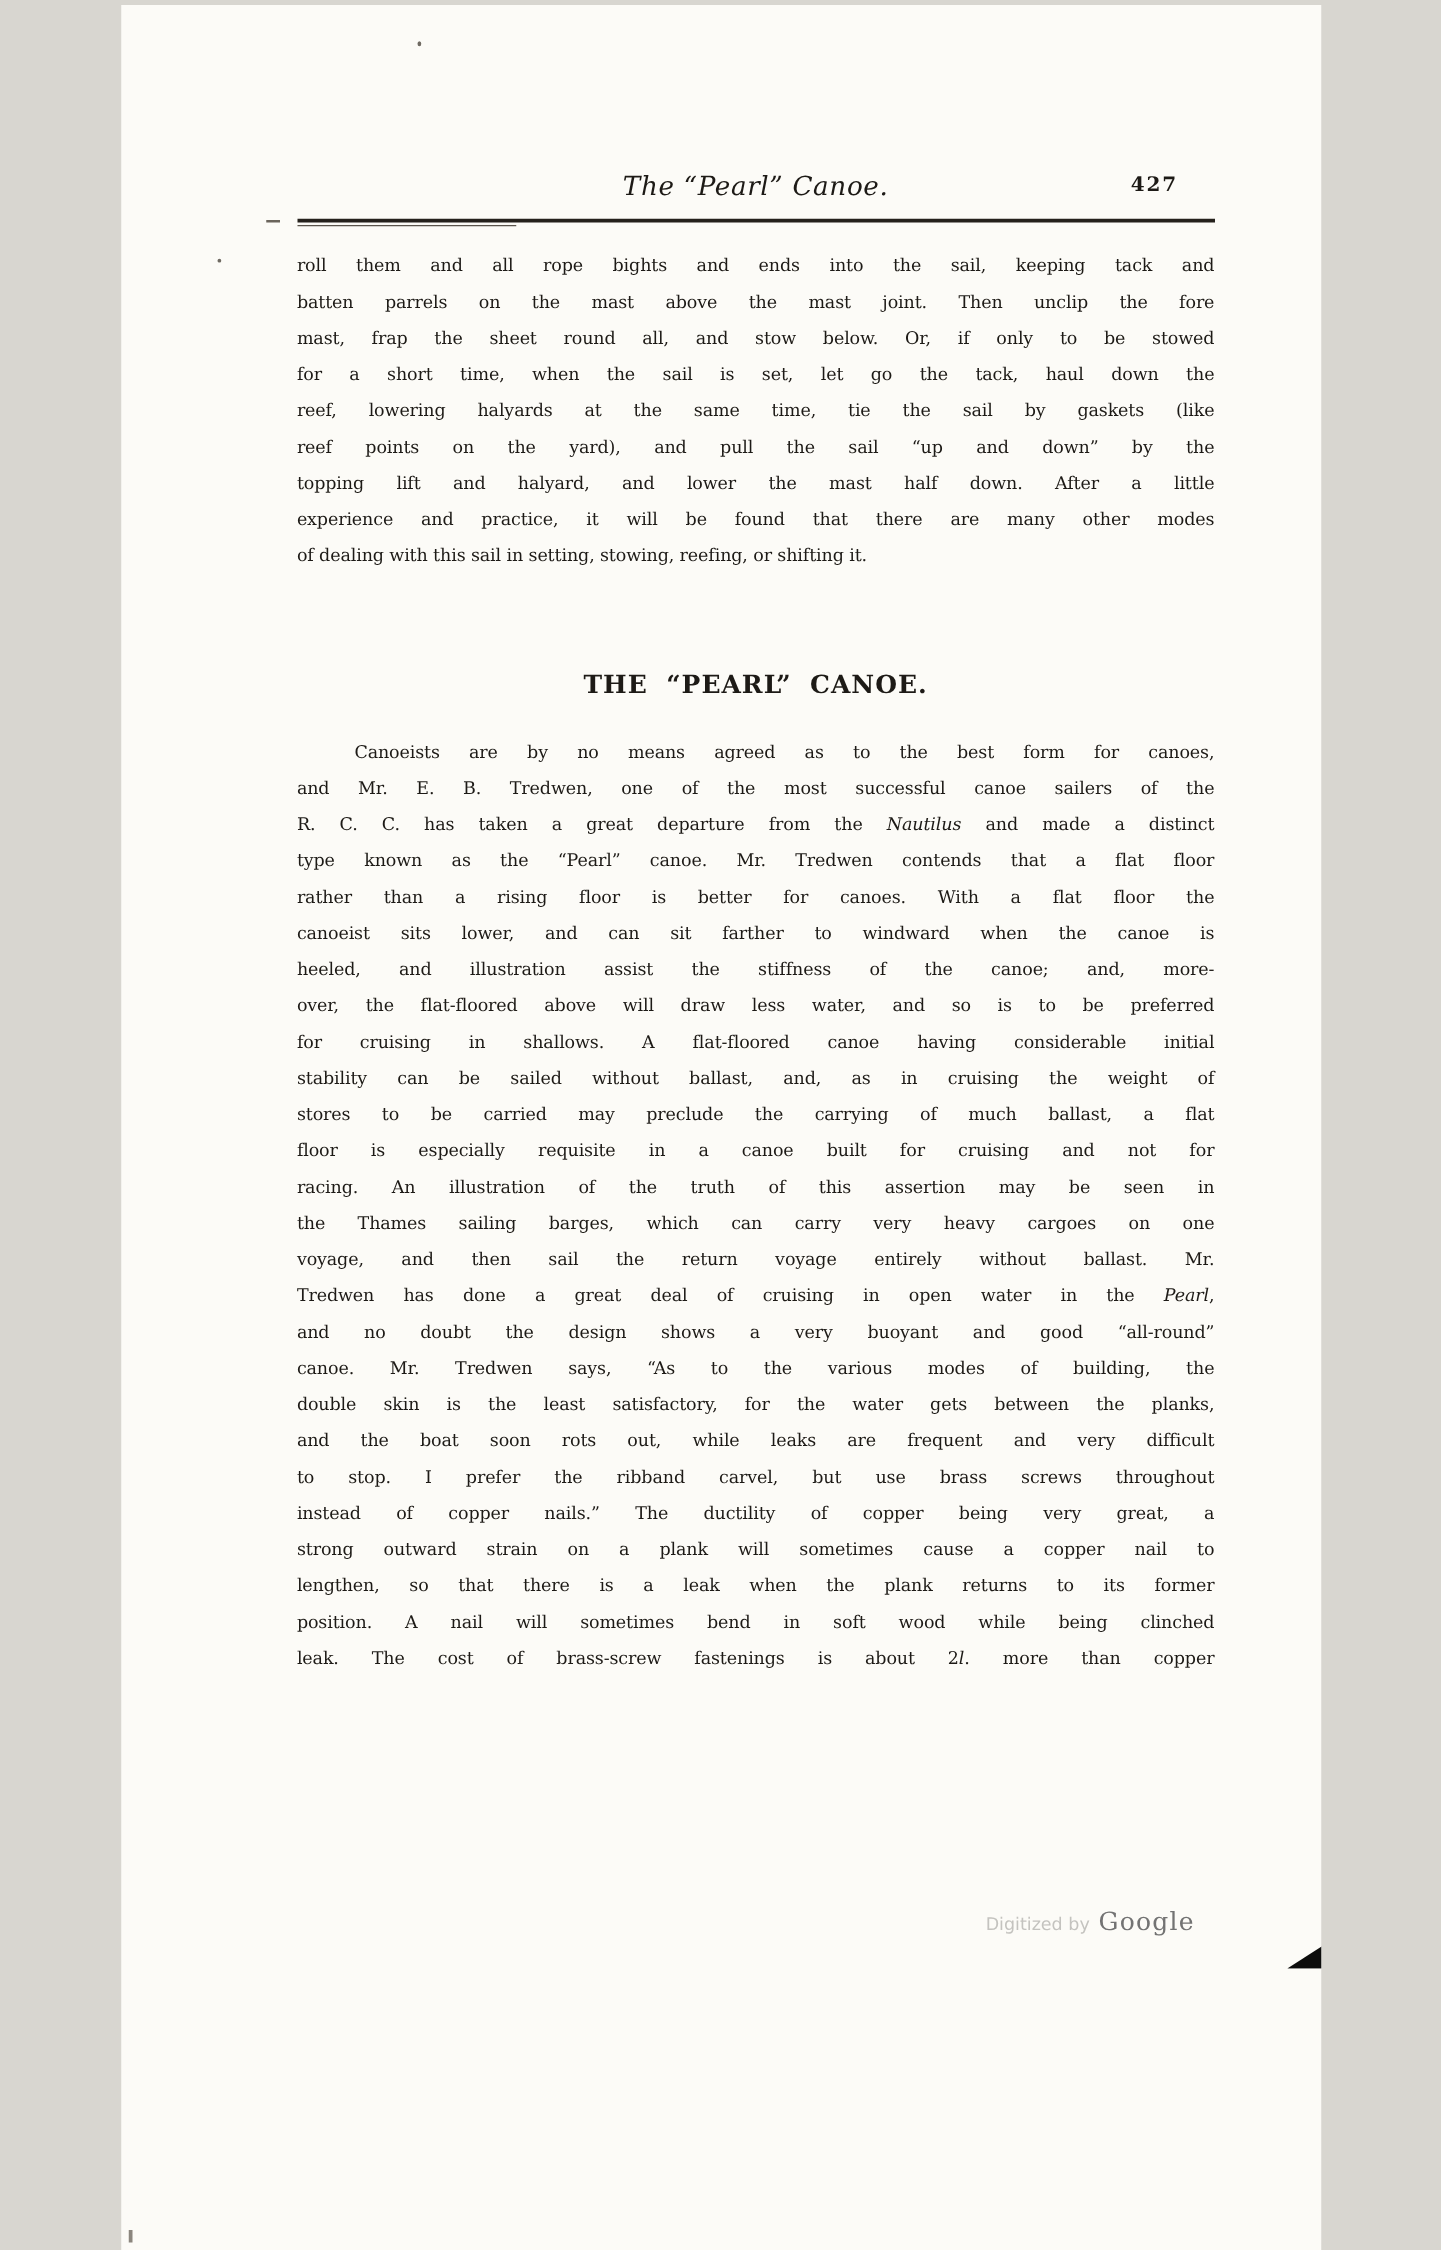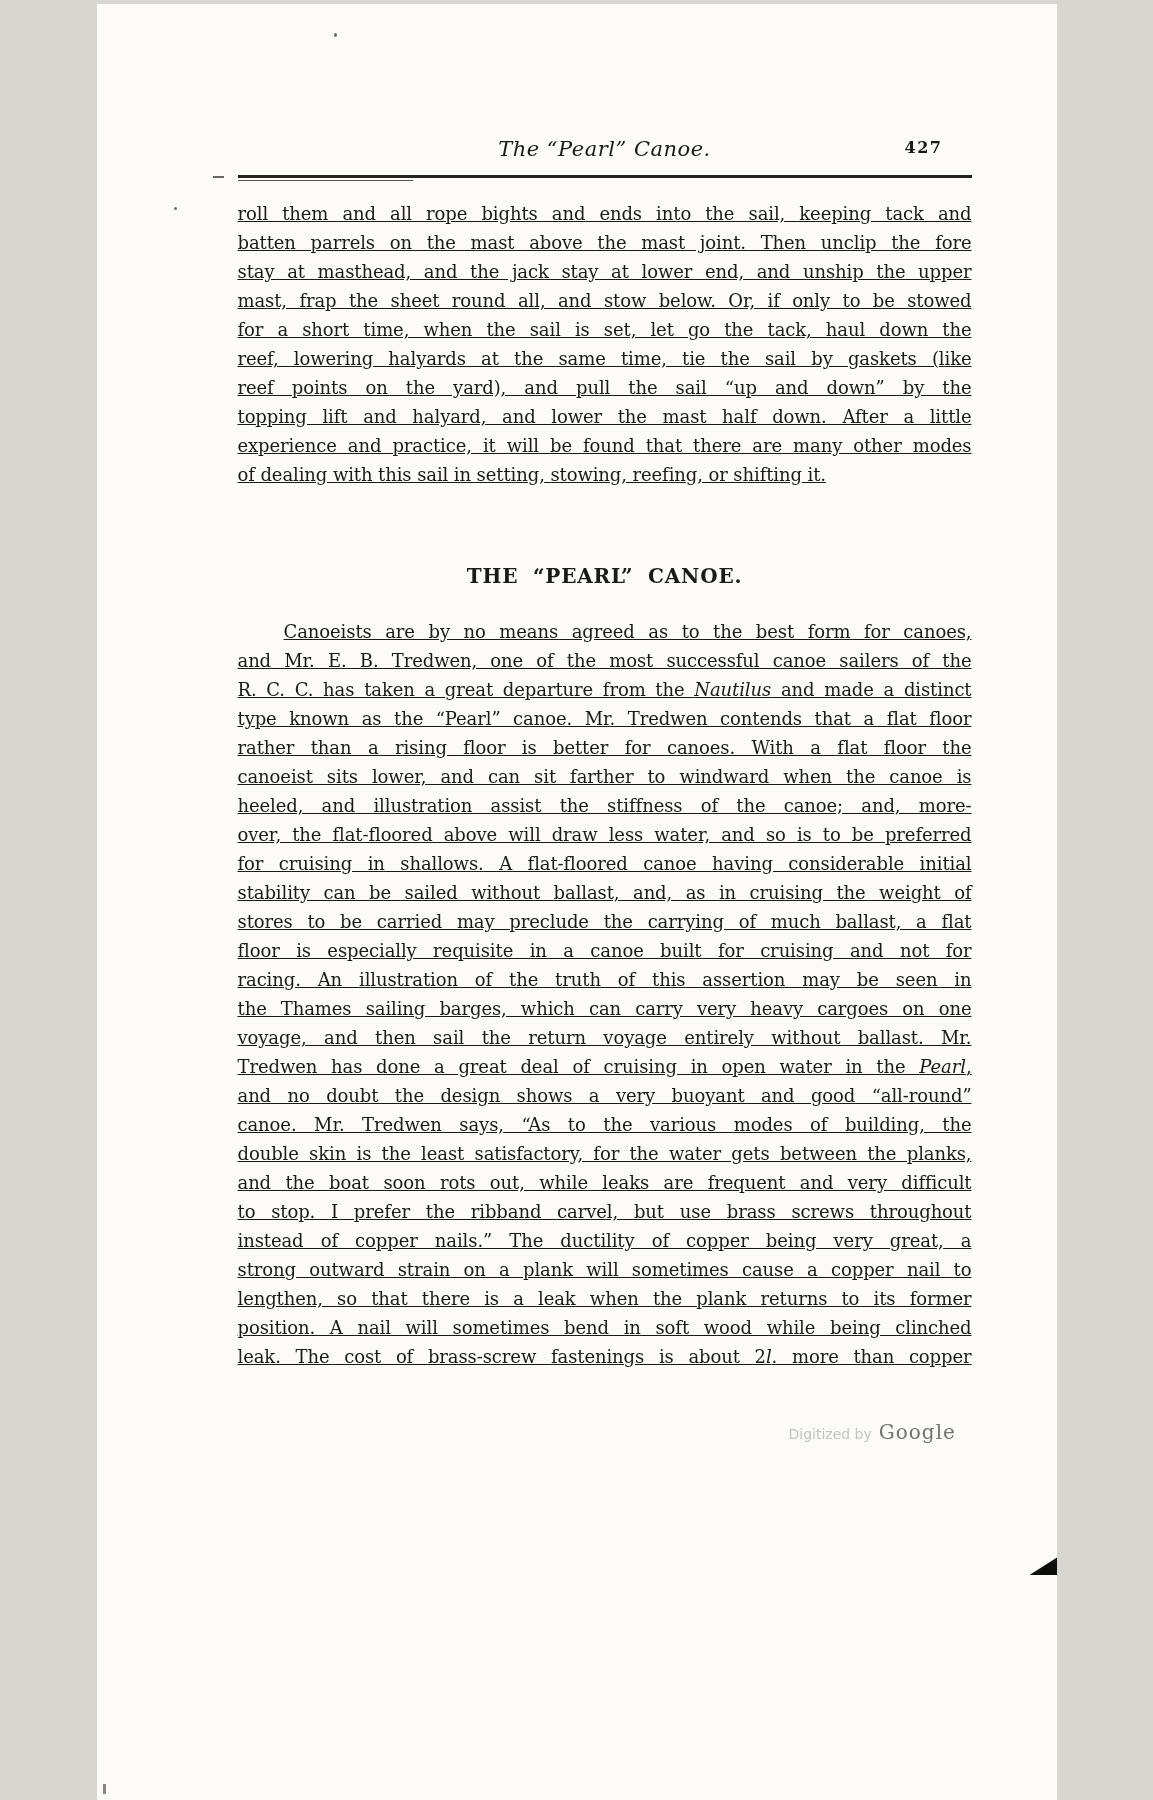--- a/index.html
+++ b/index.html
@@ -52,24 +52,23 @@
     width: 175px; height: 1px;
     background: #5a544c;
   }
   .rule-dash {
     position: absolute;
     left: -25px; top: 1px;
     width: 11px; height: 2px;
     background: #6b655c;
   }
   .para {
-    font-size: 18px;
+    font-size: 14px;
     line-height: 29px;
     letter-spacing: -0.1px;
-    text-decoration: underline;
   }
   .para .line {
     text-align: justify;
     text-align-last: justify;
   }
   .no-justify-final .line-final {
     text-align-last: left;
   }
   .indent-first .line:first-child {
     text-indent: 46px;
@@ -81,21 +80,21 @@
     font-weight: bold;
     font-size: 20px;
     letter-spacing: 0.8px;
     word-spacing: 7px;
     line-height: 28px;
   }
   .para-2 { margin-top: 27px; }
   .watermark {
     position: absolute;
     left: 692px;
-    top: 1416px;
+    top: 1521px;
     display: flex;
     align-items: baseline;
     gap: 7px;
     user-select: none;
   }
   .wm-small {
     font-family: "DejaVu Sans", sans-serif;
     font-size: 14px;
     color: #c4c3bf;
   }
@@ -135,21 +134,20 @@
     </div>
 
     <div class="rule">
       <div class="rule-dash"></div>
       <div class="rule-under"></div>
     </div>
 
     <div class="para para-1 no-justify-final">
         <div class="line">roll them and all rope bights and ends into the sail, keeping tack and</div>
         <div class="line">batten parrels on the mast above the mast joint. Then unclip the fore</div>
-        <div class="line">stay at masthead, and the jack stay at lower end, and unship the upper</div>
         <div class="line">mast, frap the sheet round all, and stow below. Or, if only to be stowed</div>
         <div class="line">for a short time, when the sail is set, let go the tack, haul down the</div>
         <div class="line">reef, lowering halyards at the same time, tie the sail by gaskets (like</div>
         <div class="line">reef points on the yard), and pull the sail “up and down” by the</div>
         <div class="line">topping lift and halyard, and lower the mast half down. After a little</div>
         <div class="line">experience and practice, it will be found that there are many other modes</div>
         <div class="line line-final">of dealing with this sail in setting, stowing, reefing, or shifting it.</div>
       </div>
 
     <div class="section-heading">THE “PEARL” CANOE.</div>

